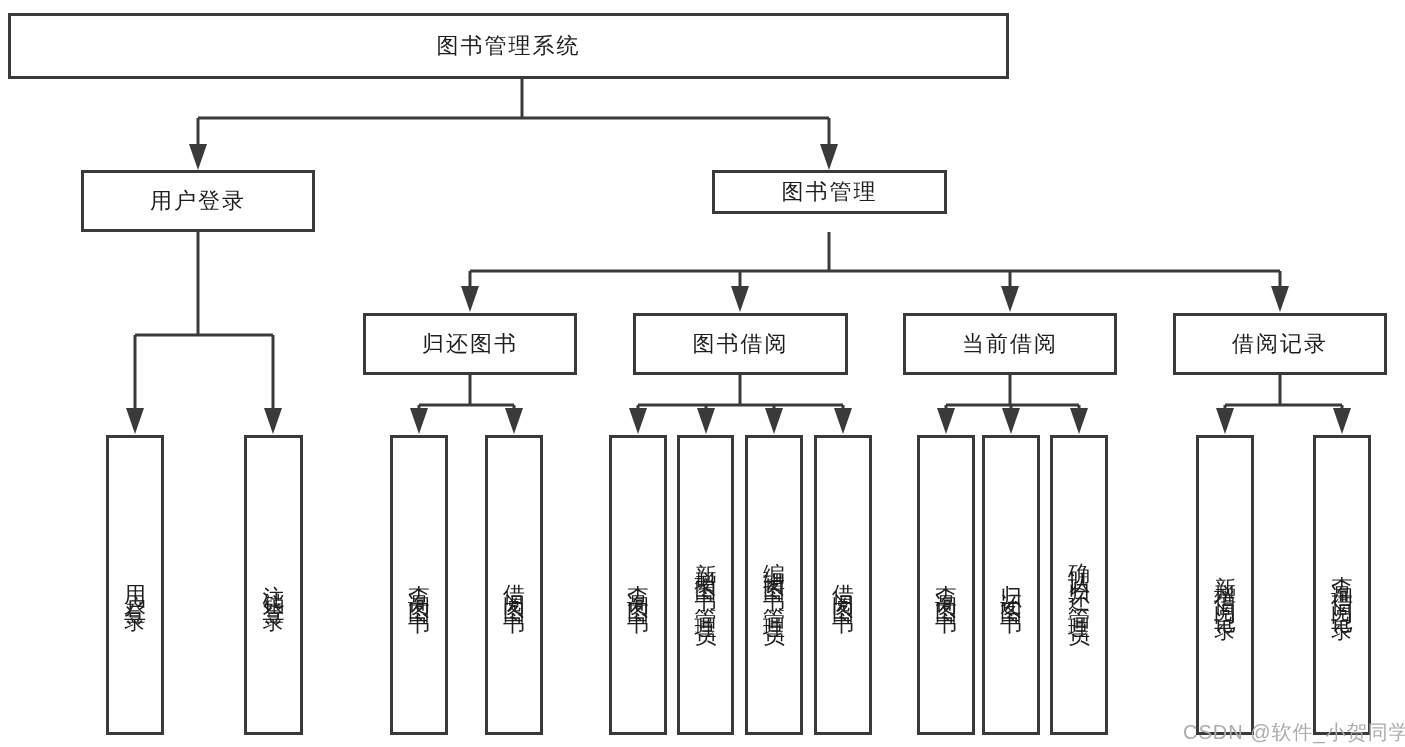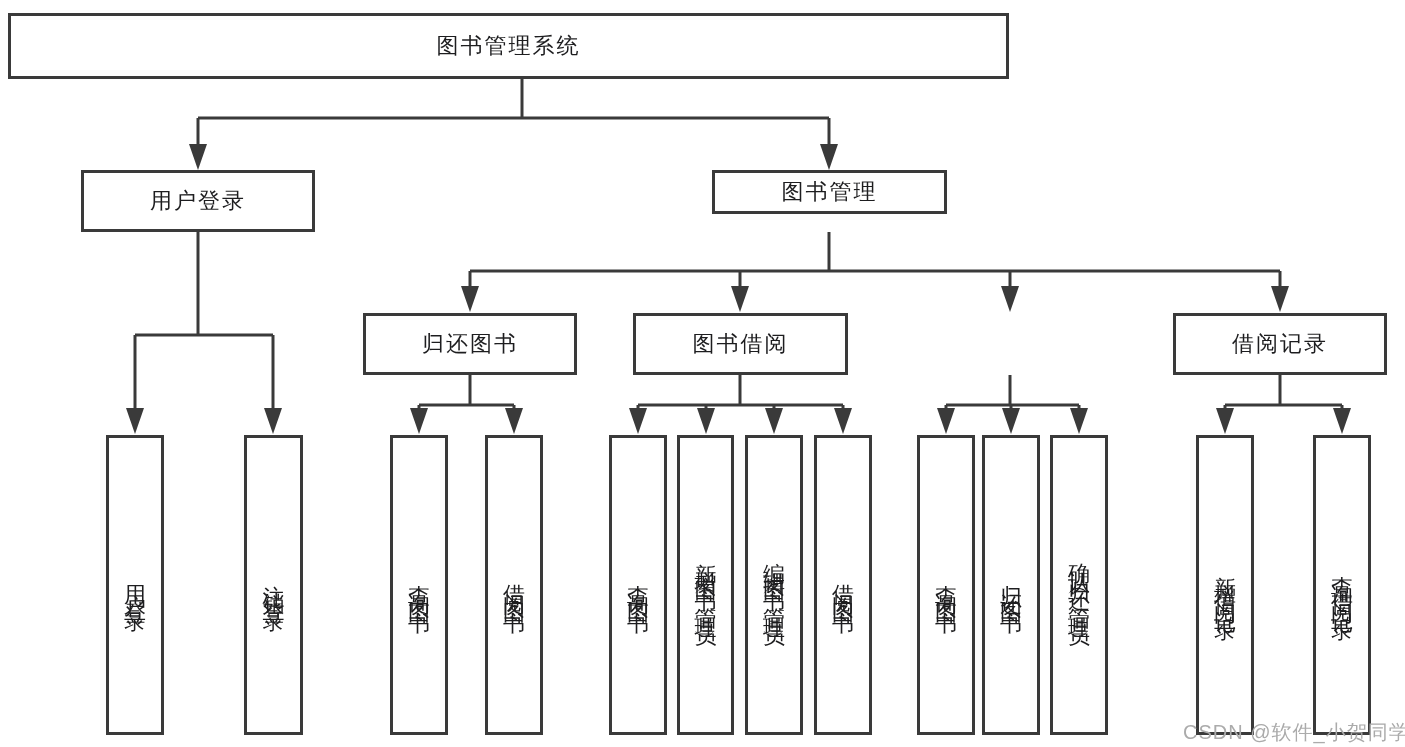--- a/index.html
+++ b/index.html
@@ -118,20 +118,21 @@
     <polygon points="1333,408 1351,408 1342,434"></polygon>
   </svg>
 
   <div class="box h" style="left:8px;top:13px;width:1001px;height:66px">图书管理系统</div>
 
   <div class="box h" style="left:81px;top:170px;width:234px;height:62px">用户登录</div>
   <div class="box h" style="left:712px;top:170px;width:235px;height:44px">图书管理</div>
 
   <div class="box h" style="left:363px;top:313px;width:214px;height:62px">归还图书</div>
   <div class="box h" style="left:633px;top:313px;width:215px;height:62px">图书借阅</div>
+  <div class="box h" style="left:903px;top:313px;width:214px;height:62px">当前借阅</div>
   <div class="box h" style="left:1173px;top:313px;width:214px;height:62px">借阅记录</div>
 
   <div class="box v" style="left:106px;top:435px;width:58px;height:300px">
     <span class="vtext">用户登录</span>
   </div>
   <div class="box v" style="left:244px;top:435px;width:59px;height:300px">
     <span class="vtext">注销登录</span>
   </div>
 
   <div class="box v" style="left:390px;top:435px;width:58px;height:300px">

